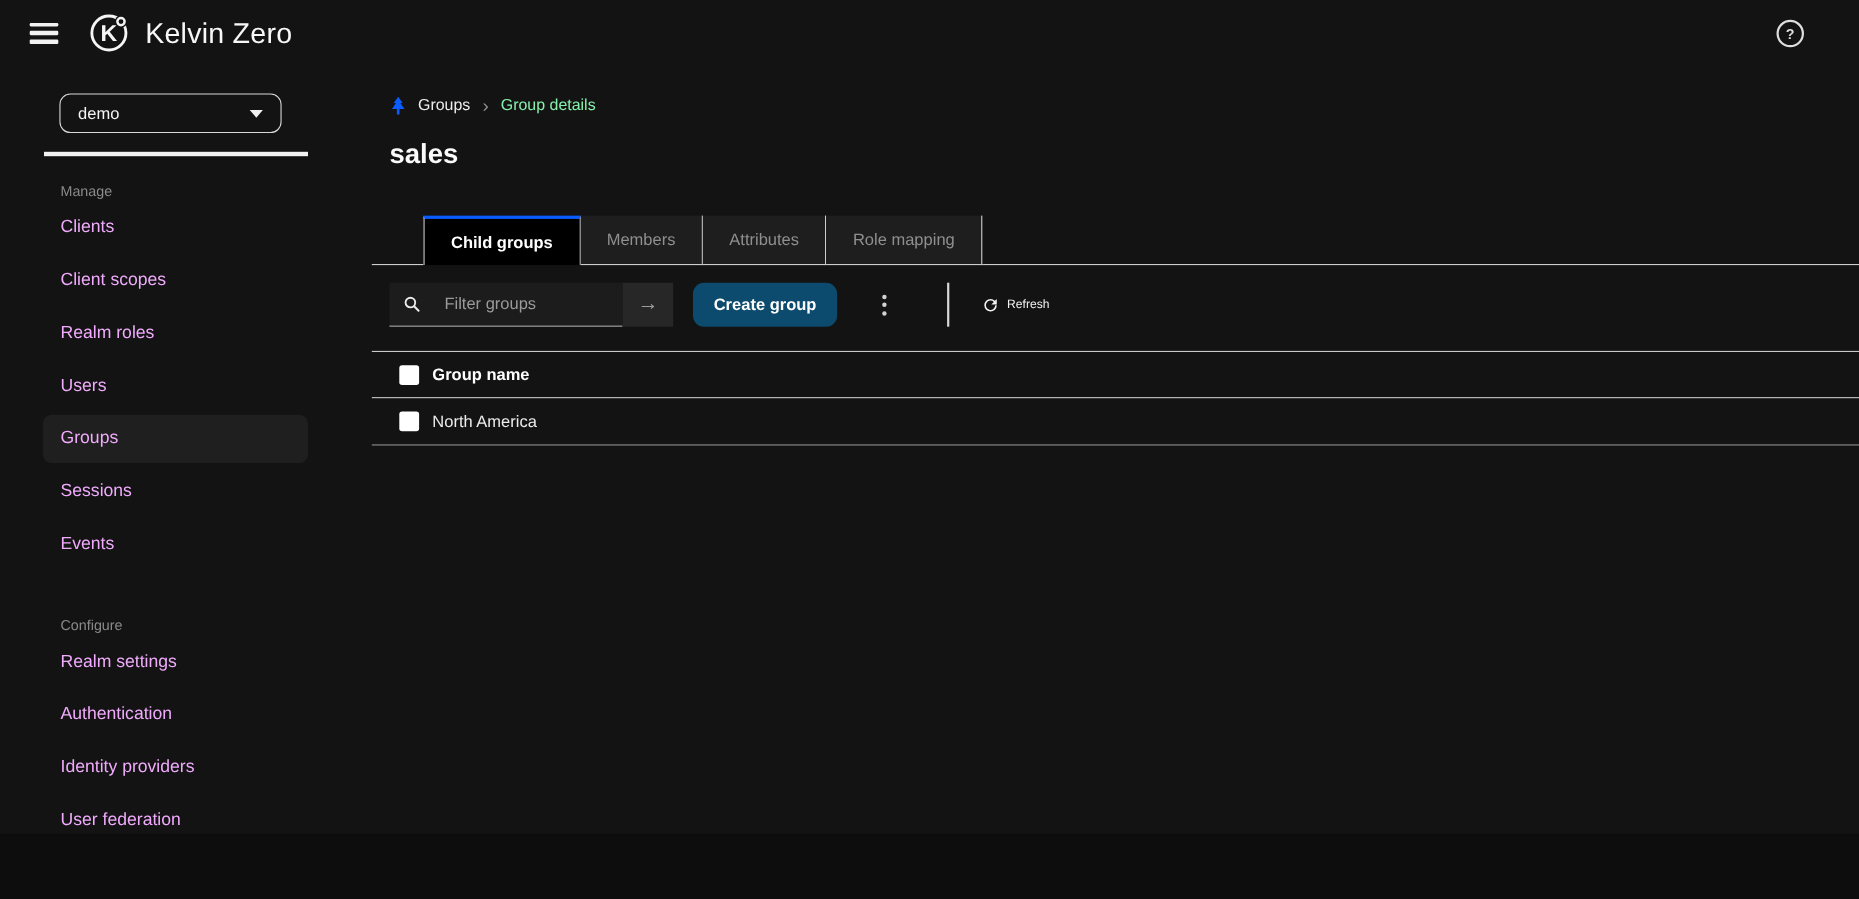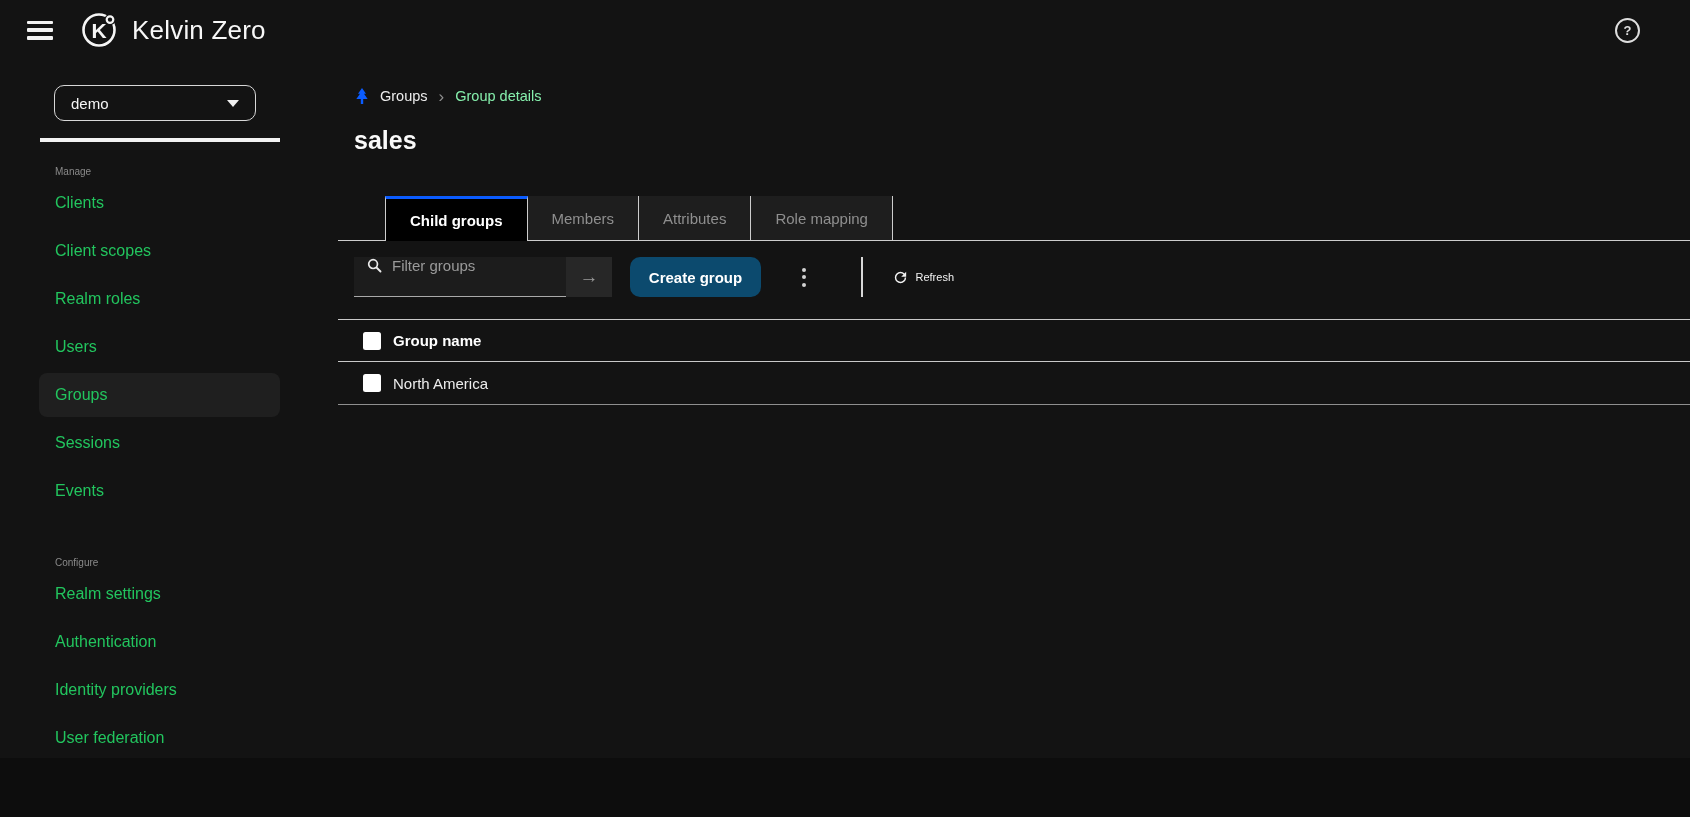--- a/index.html
+++ b/index.html
@@ -51,27 +51,27 @@
     padding: 0 16px; font-size: 15px; cursor: pointer;
     font-family: "Liberation Sans", sans-serif;
   }
   .realm-select .caret {
     margin-left: auto;
     width: 0; height: 0;
     border-left: 6px solid transparent; border-right: 6px solid transparent;
     border-top: 7px solid #f0f0f0;
   }
   .realm-underline { margin: 17px 0 0 18px; width: 240px; height: 3.5px; background: #f2f2f2; }
-  .nav-label { margin: 24px 0 4px 33px; font-size: 10px; color: #8a8a8a; }
+  .nav-label { margin: 24px 0 4px 33px; font-size: 13px; color: #8a8a8a; }
   .nav-label.second { margin-top: 44px; }
   .nav-item {
     display: flex; align-items: center;
     height: 44px; margin: 4px 32px 0 17px;
     padding-left: 16px; border-radius: 8px;
-    font-size: 16px; color: #22c55e; cursor: pointer;
+    font-size: 16px; color: #f0abfc; cursor: pointer;
     text-decoration: none;
   }
   .nav-item.active { background: #1f1f1f; }
 
   
   .main { flex: 1; padding-left: 26px; min-width: 0; }
   .inner { margin-left: 16px; }
 
   .breadcrumb { margin-top: 27px; display: flex; align-items: center; gap: 10px; font-size: 14.5px; }
   .breadcrumb a { color: #ededed; text-decoration: none; cursor: pointer; }
@@ -97,21 +97,21 @@
     border-left: 1px solid #cdcdcd;
     border-bottom: none;
   }
 
   
   .toolbar { margin-top: 16px; margin-left: 16px; display: flex; align-items: center; height: 40px; }
   .filter { display: flex; height: 40px; }
   .filter-input-wrap {
     width: 212px; height: 40px; background: #1c1c1c;
     border-bottom: 1px solid #a9a9a9;
-    display: flex; align-items: flex-start; padding-left: 12px; gap: 9px;
+    display: flex; align-items: center; padding-left: 12px; gap: 21px;
   }
   .filter-input-wrap input {
     background: transparent; border: none; outline: none;
     color: #eaeaea; font-size: 15px; width: 150px;
     font-family: "Liberation Sans", sans-serif;
   }
   .filter-input-wrap input::placeholder { color: #9a9a9a; }
   .filter-submit {
     width: 46px; height: 40px; background: #272727; border: none;
     color: #9d9d9d; font-size: 19px; cursor: pointer;

